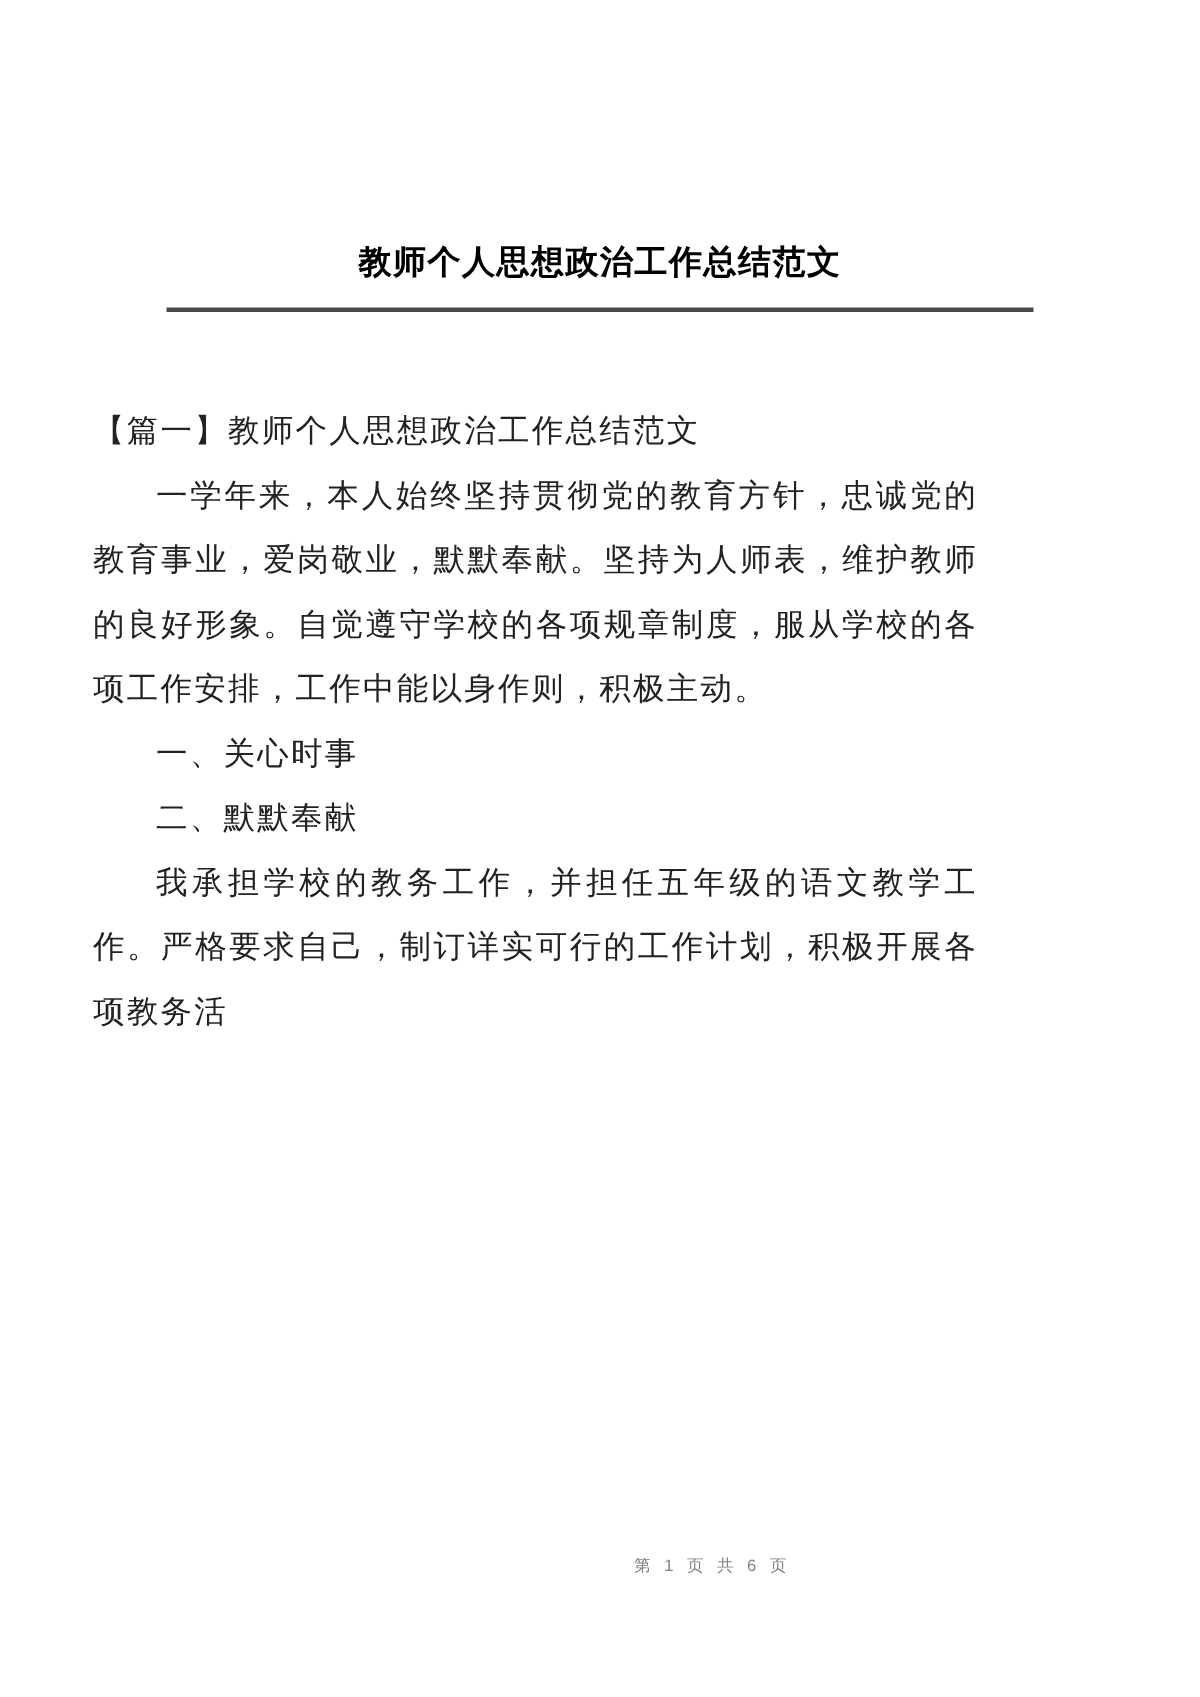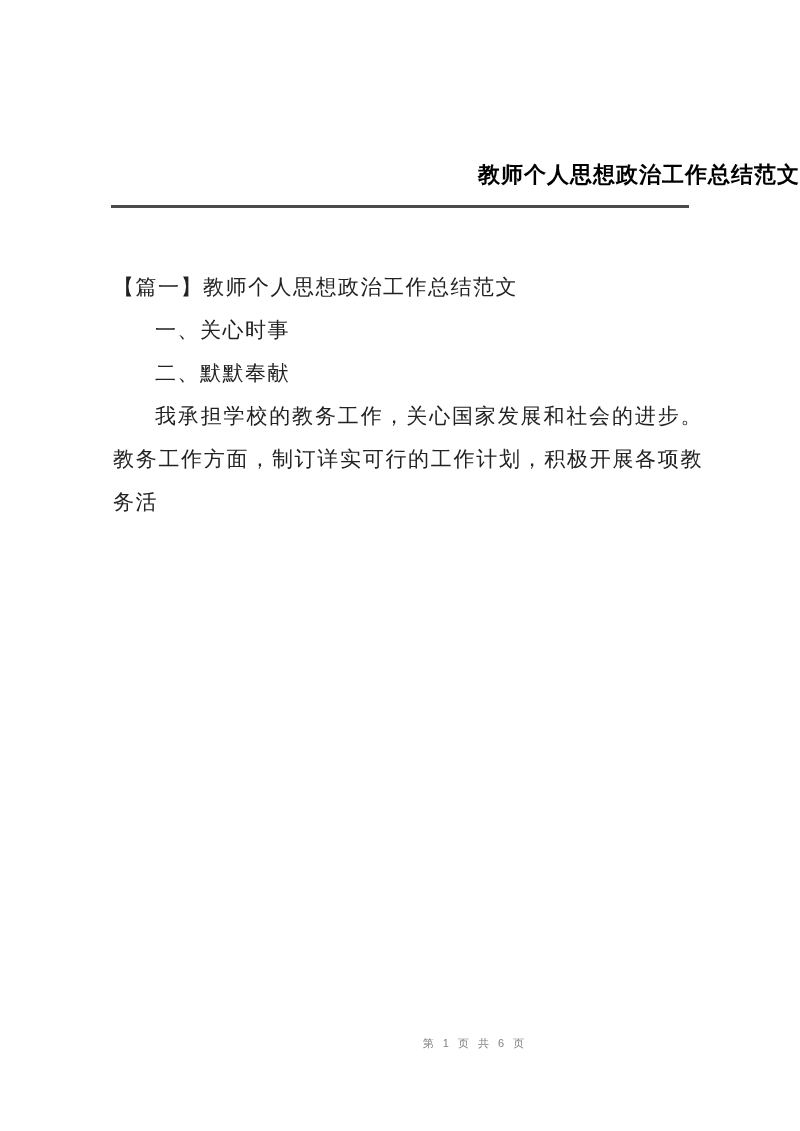--- a/index.html
+++ b/index.html
@@ -11,36 +11,36 @@
     font-family: "Liberation Serif", serif;
     overflow: hidden;
   }
   .page {
     position: absolute;
     inset: 0;
     background: #ffffff;
   }
   .doc-title {
     margin-top: 162px;
-    text-align: right;
+    text-align: center;
     font-family: "Liberation Sans", sans-serif;
     font-size: 22px;
     font-weight: bold;
     color: #000000;
     letter-spacing: 1px;
     line-height: 26px;
   }
   .divider {
     width: 578px;
     margin: 17px auto 0 auto;
     border-top: 3px solid #4a4a4a;
     height: 0;
   }
   .content {
-    margin: 58px 105px 0 113px;
+    margin: 58px 105px 0 62px;
     width: 590px;
     font-size: 21px;
     line-height: 43px;
     color: #222222;
     text-align: justify;
     text-justify: inter-ideograph;
     letter-spacing: 1.5px;
   }
   .content p { margin: 0; }
   .content p.indent { text-indent: 2em; }
@@ -62,22 +62,23 @@
 <body>
 
 <div class="page">
 
   <h1 class="doc-title">教师个人思想政治工作总结范文</h1>
 
   <div class="divider"></div>
 
   <div class="content">
     <p>【篇一】教师个人思想政治工作总结范文</p>
+    <p class="indent">一学年来，本人始终坚持贯彻党的教育方针，忠诚党的教育事业，爱岗敬业，默默奉献。坚持为人师表，维护教师的良好形象。自觉遵守学校的各项规章制度，服从学校的各项工作安排，工作中能以身作则，积极主动。</p>
     <p class="indent">一、关心时事</p>
     <p class="indent">二、默默奉献</p>
-    <p class="indent">我承担学校的教务工作，关心国家发展和社会的进步。教务工作方面，制订详实可行的工作计划，积极开展各项教务活</p>
+    <p class="indent">我承担学校的教务工作，并担任五年级的语文教学工作。严格要求自己，制订详实可行的工作计划，积极开展各项教务活</p>
   </div>
 
   <div class="footer">
     <span>第 1 页 共 6 页</span>
   </div>
 
 </div>
 
 </body></html>

